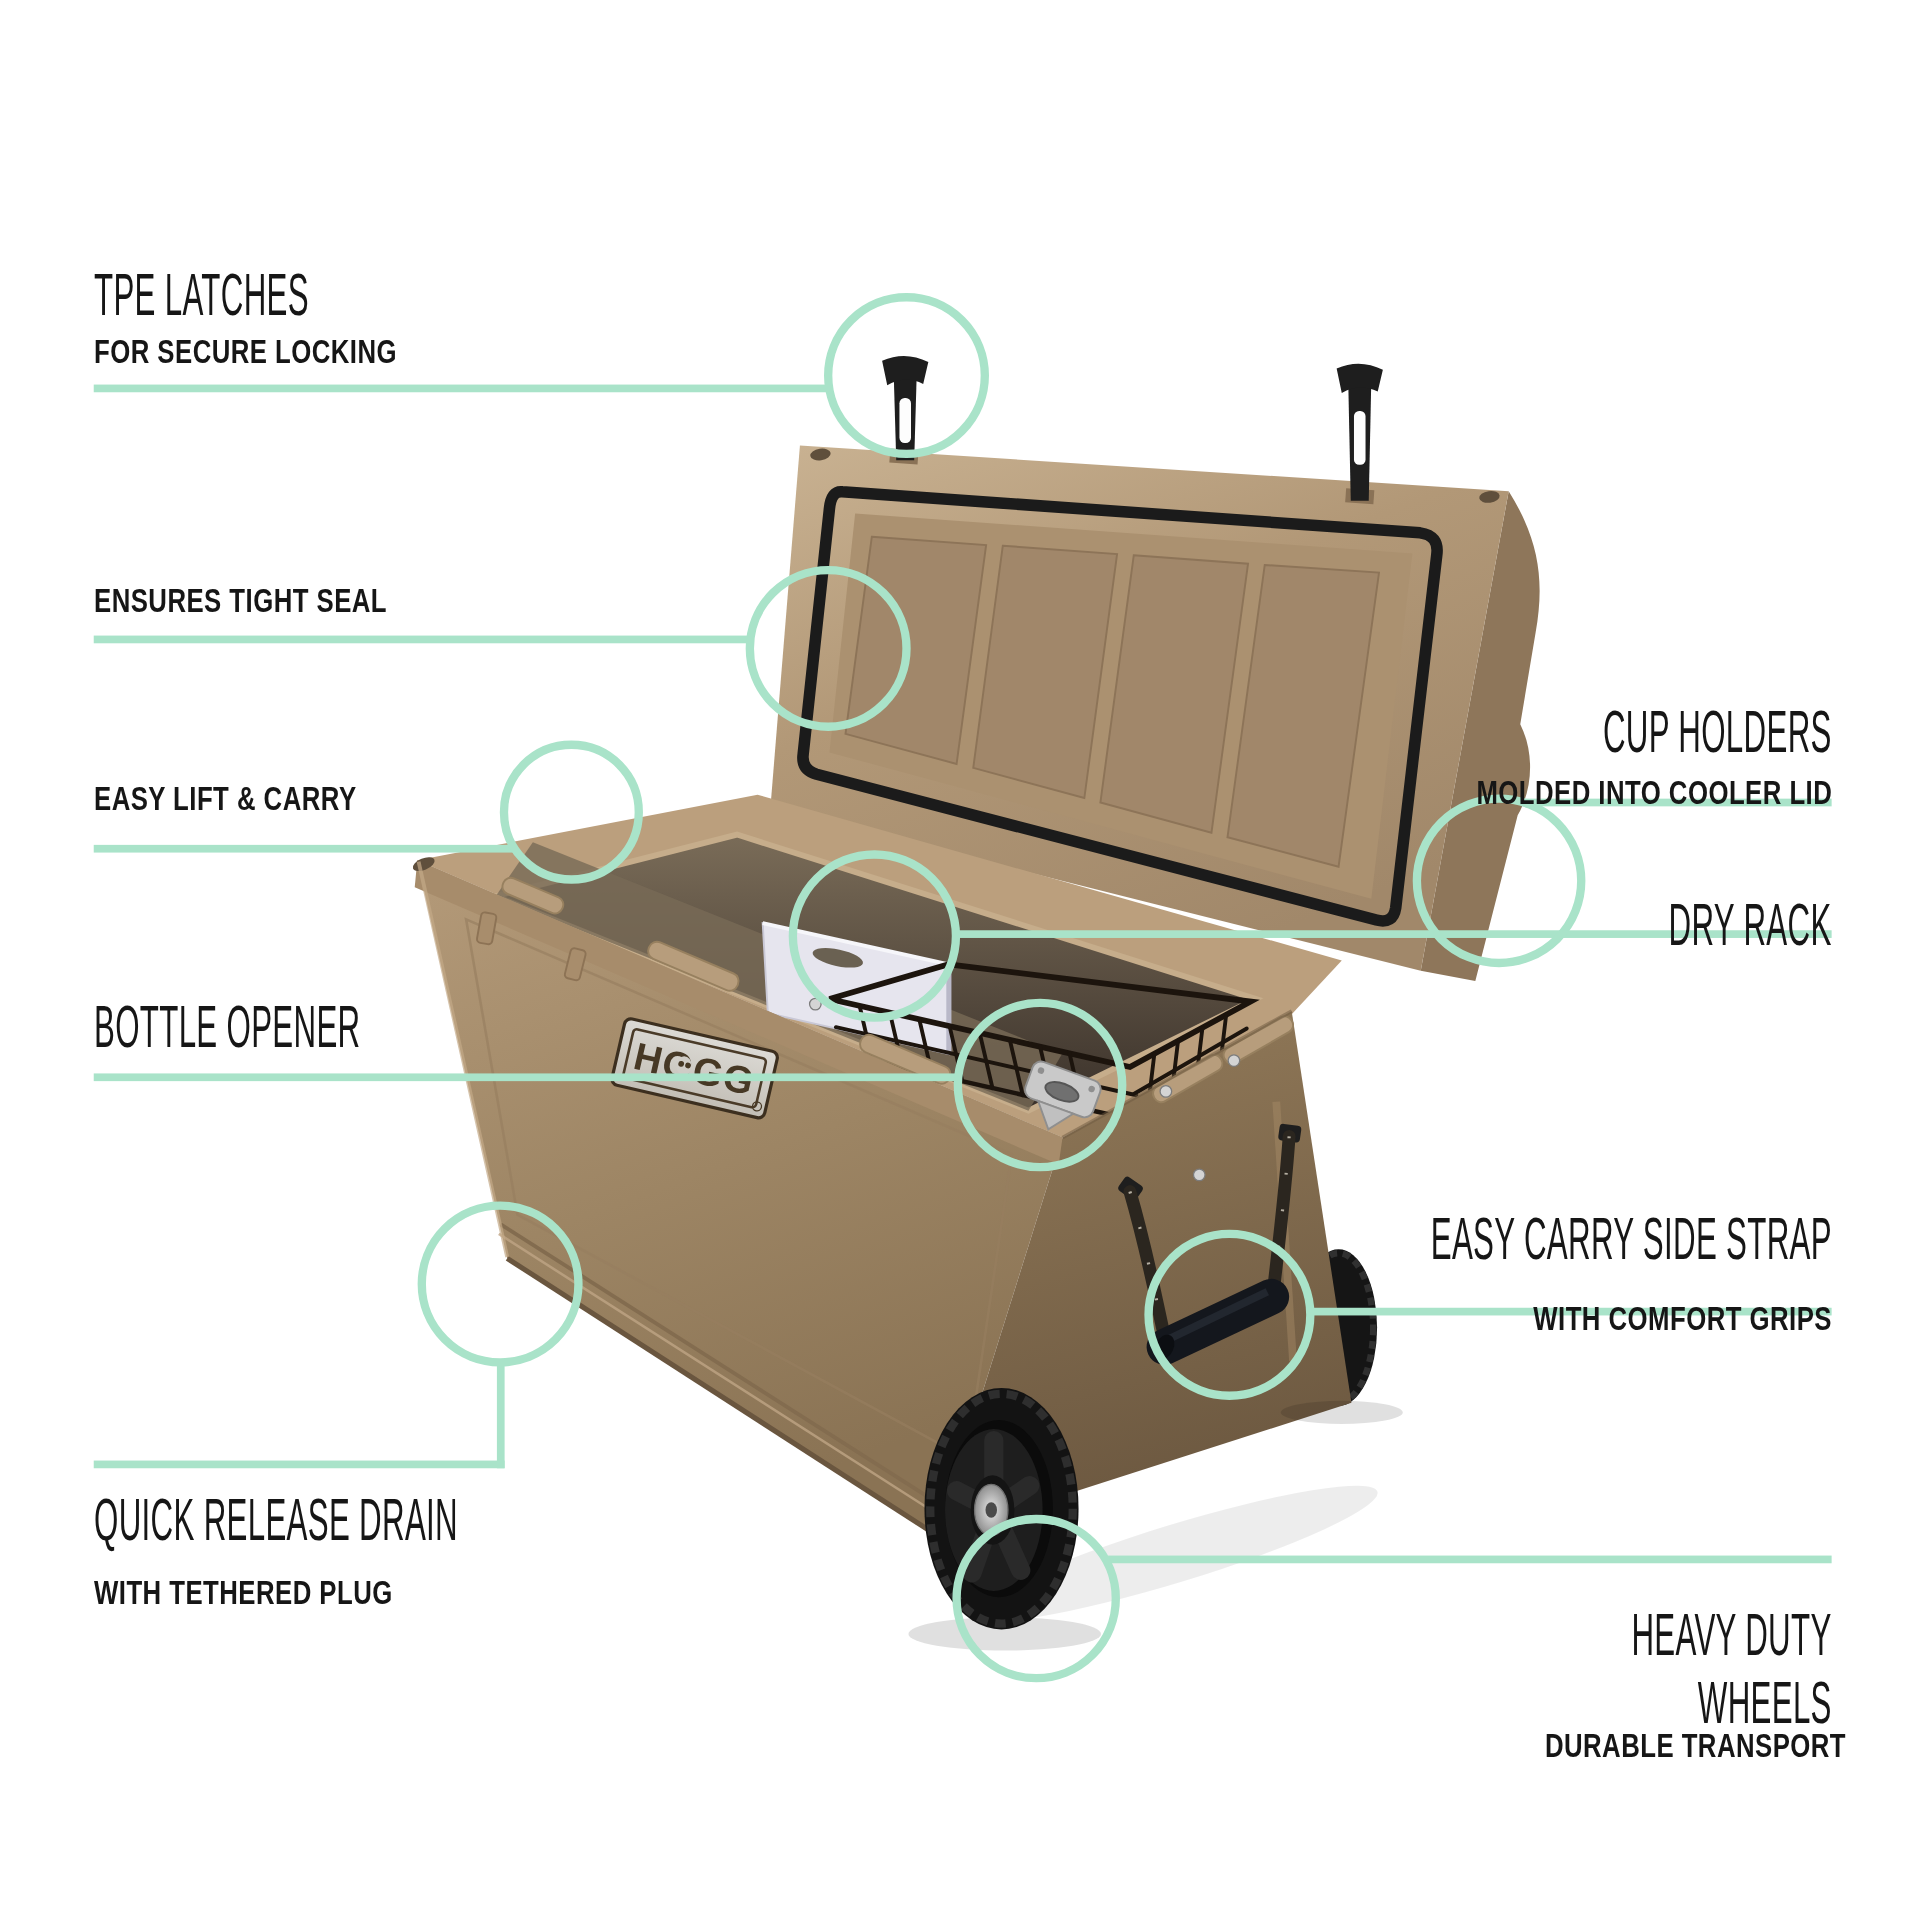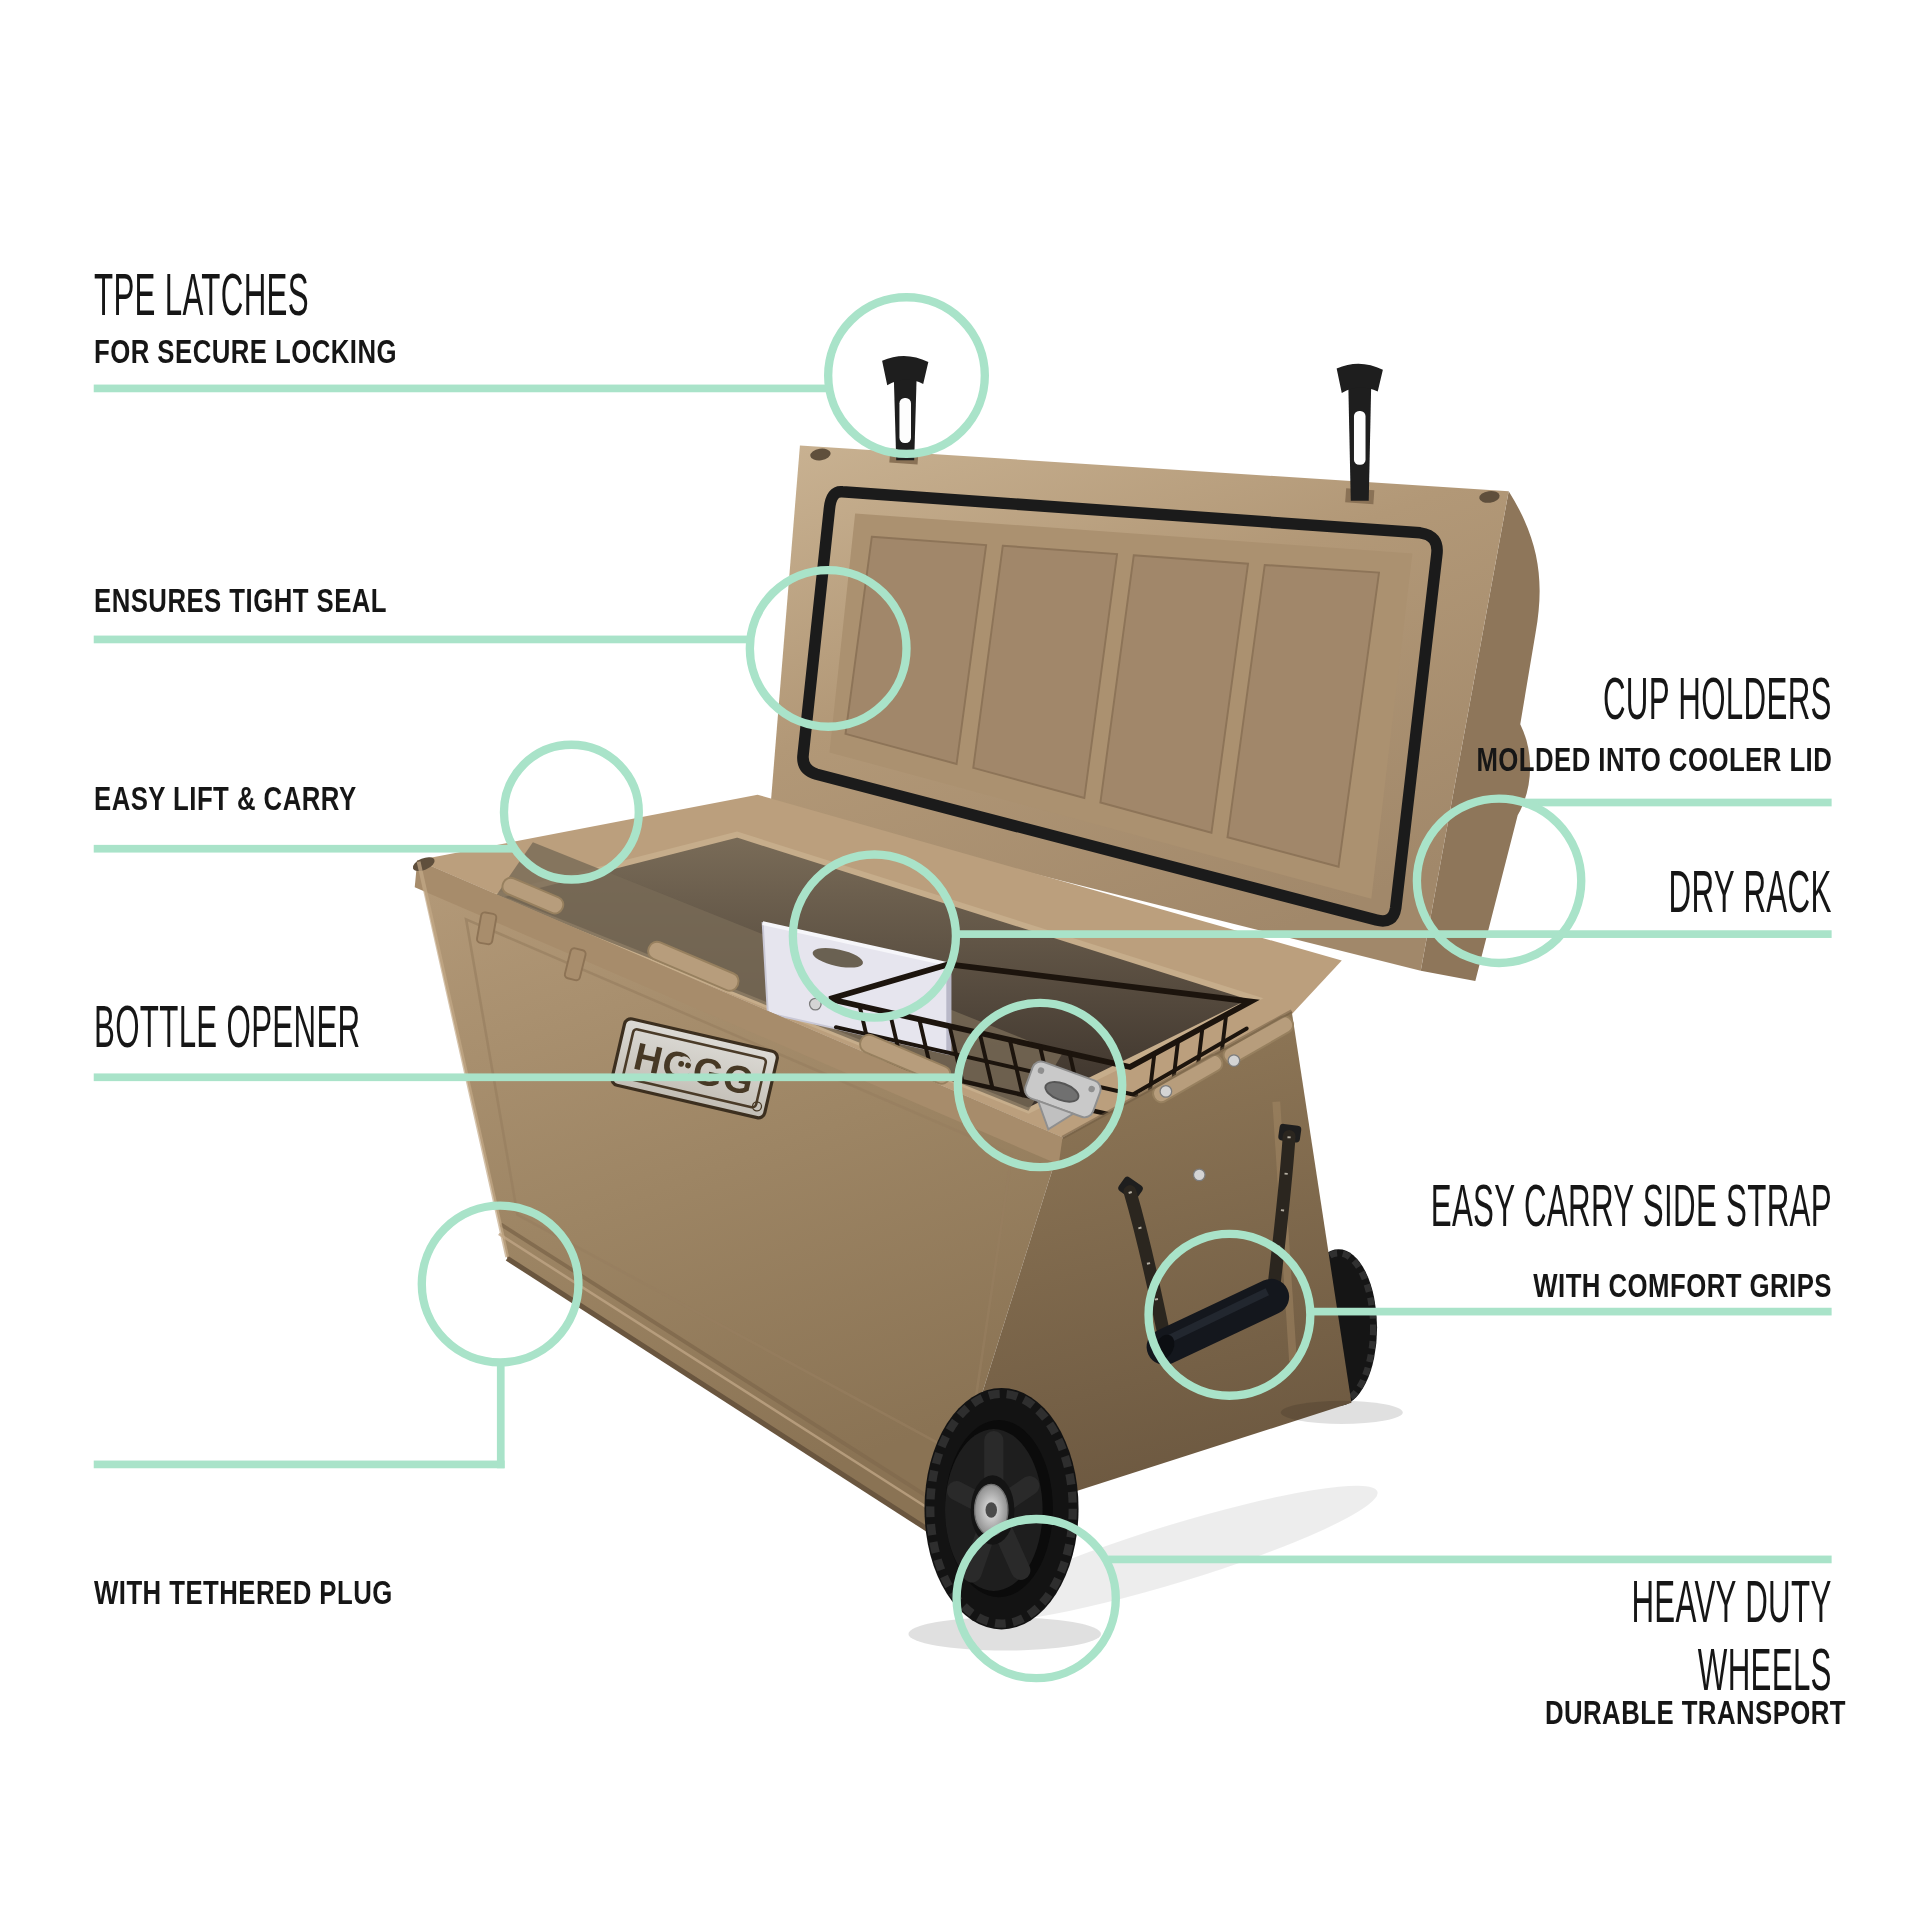--- a/index.html
+++ b/index.html
@@ -4,21 +4,21 @@
 <style>
   html,body{margin:0;padding:0;background:#ffffff;}
   body{width:1926px;height:1926px;position:relative;font-family:"Liberation Sans","DejaVu Sans",sans-serif;}
   .canvas{position:absolute;inset:0;width:1926px;height:1926px;overflow:hidden;background:#fff;}
   svg.scene{position:absolute;left:0;top:0;}
   .label{position:absolute;white-space:nowrap;color:#161616;}
   .label .t{font-size:59px;line-height:58px;font-weight:normal;letter-spacing:0.6px;}
   .label .s{font-size:33px;line-height:33px;font-weight:700;letter-spacing:0.6px;}
   .label .tx{display:inline-block;transform:scaleX(0.53);transform-origin:left top;}
   .label .sx{display:inline-block;transform:scaleX(0.78);transform-origin:left top;}
-  .label.right{text-align:right;}
+  .label.right{text-align:right;margin-top:33px;}
   .label.right .tx,.label.right .sx{transform-origin:right top;}
 </style>
 </head>
 <body>
 
 <div class="canvas">
 
 <svg class="scene" width="1926" height="1926" viewBox="0 0 3000 3000">
   <defs>
     <linearGradient id="gLid" x1="0" y1="0" x2="0.55" y2="1">
@@ -234,20 +234,23 @@
 </div>
 
 <div class="label" style="left:94px;top:782px">
   <div class="s"><span class="sx">EASY LIFT &amp; CARRY</span></div>
 </div>
 
 <div class="label" style="left:94px;top:998px">
   <div class="t"><span class="tx">BOTTLE OPENER</span></div>
 </div>
 
+<div class="label" style="left:94px;top:1491px">
+  <div class="t"><span class="tx">QUICK RELEASE DRAIN</span></div>
+</div>
 <div class="label" style="left:94px;top:1576px">
   <div class="s"><span class="sx">WITH TETHERED PLUG</span></div>
 </div>
 
 <div class="label right" style="right:94px;top:670px">
   <div class="t"><span class="tx">CUP HOLDERS</span></div>
 </div>
 <div class="label right" style="right:94px;top:863px">
   <div class="t"><span class="tx">DRY RACK</span></div>
 </div>

